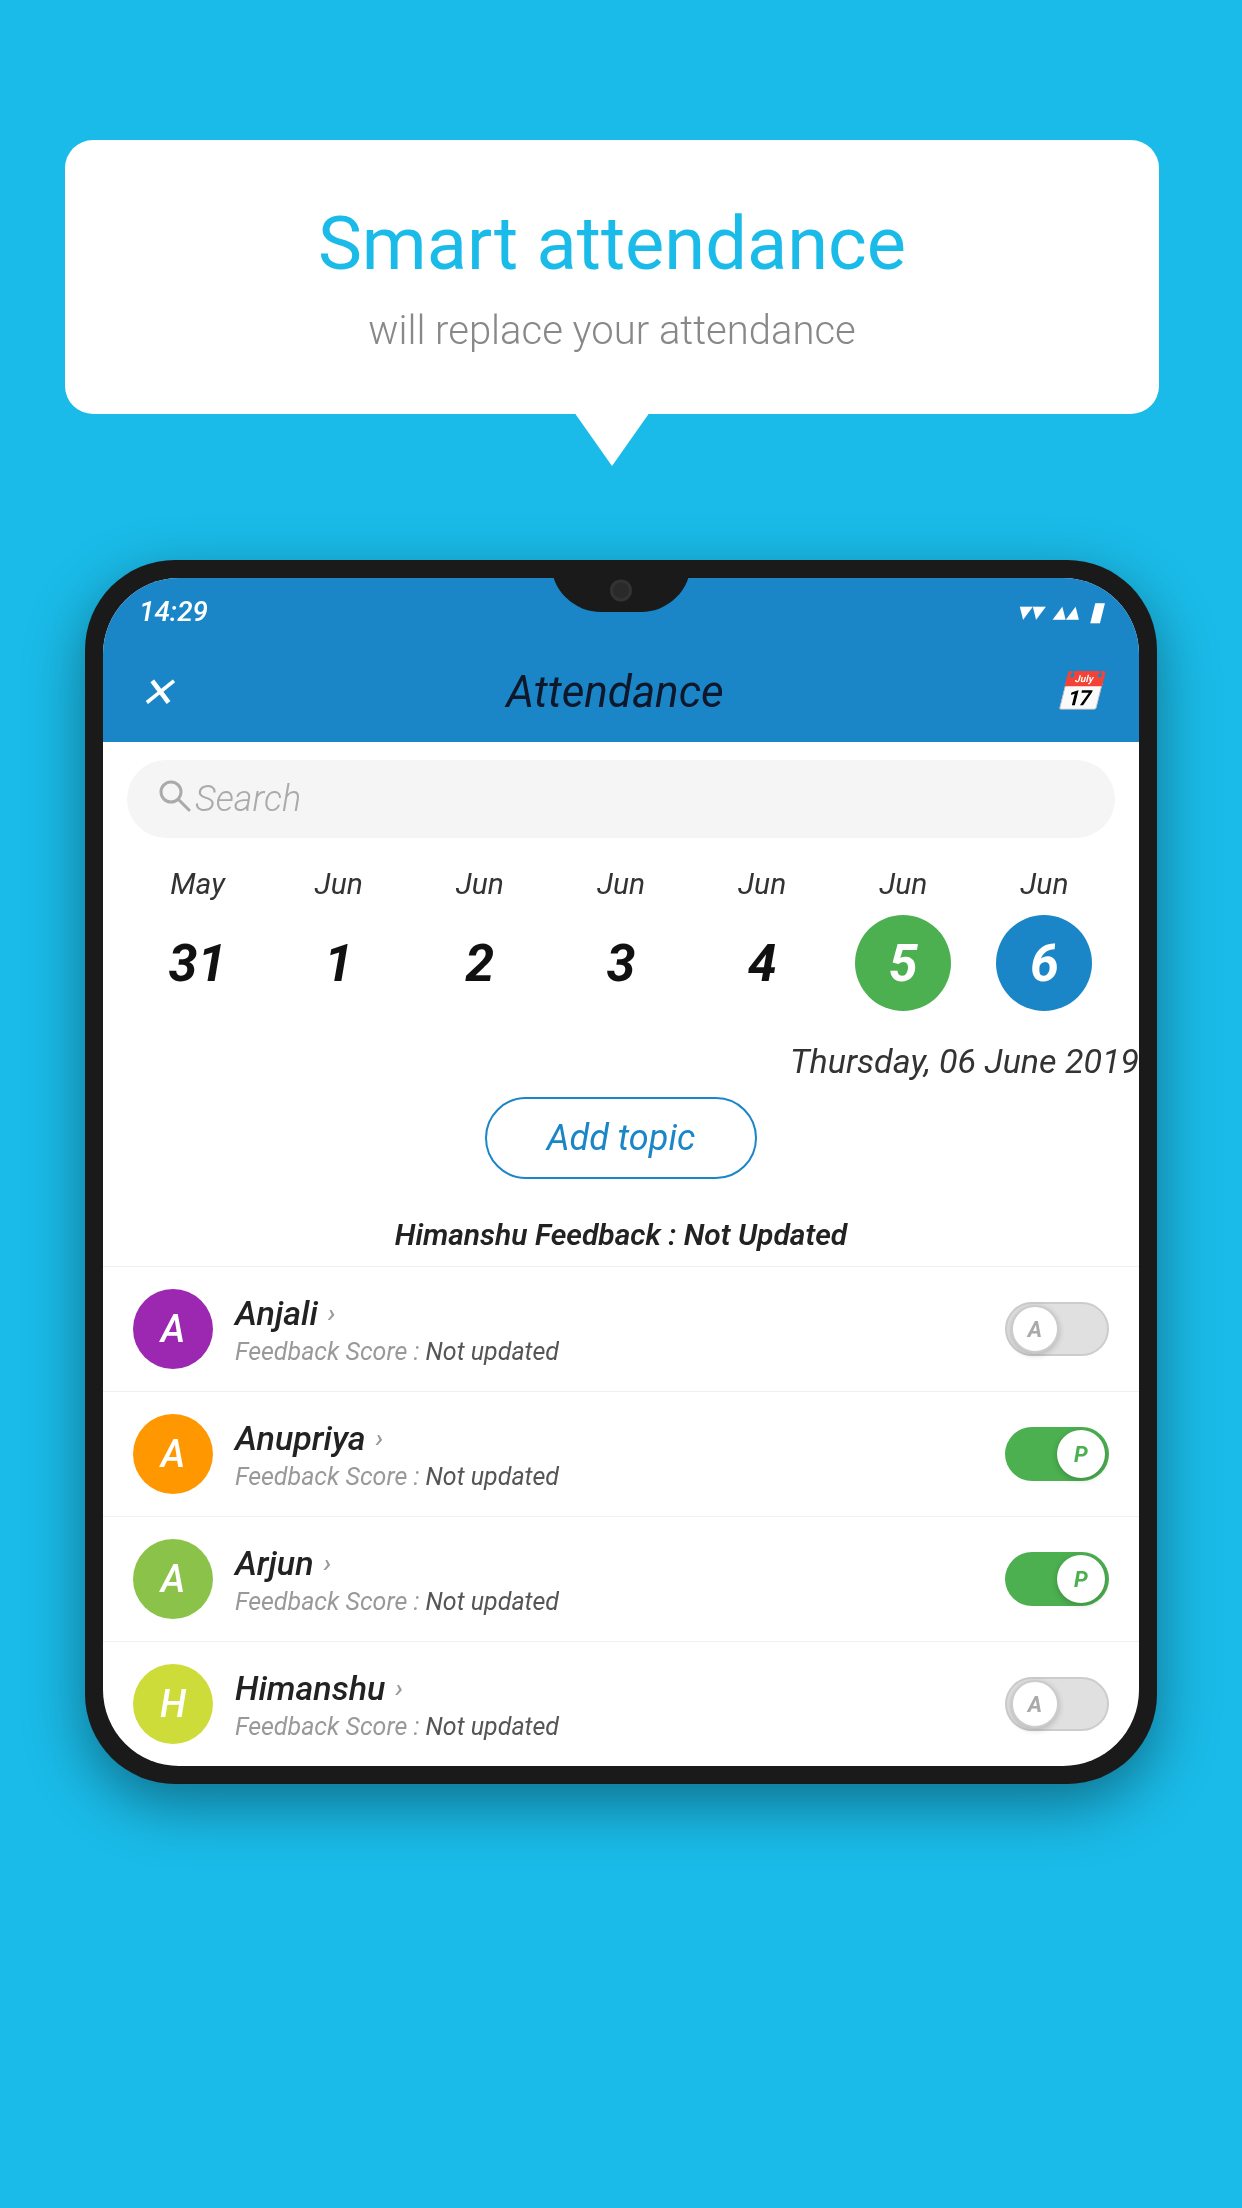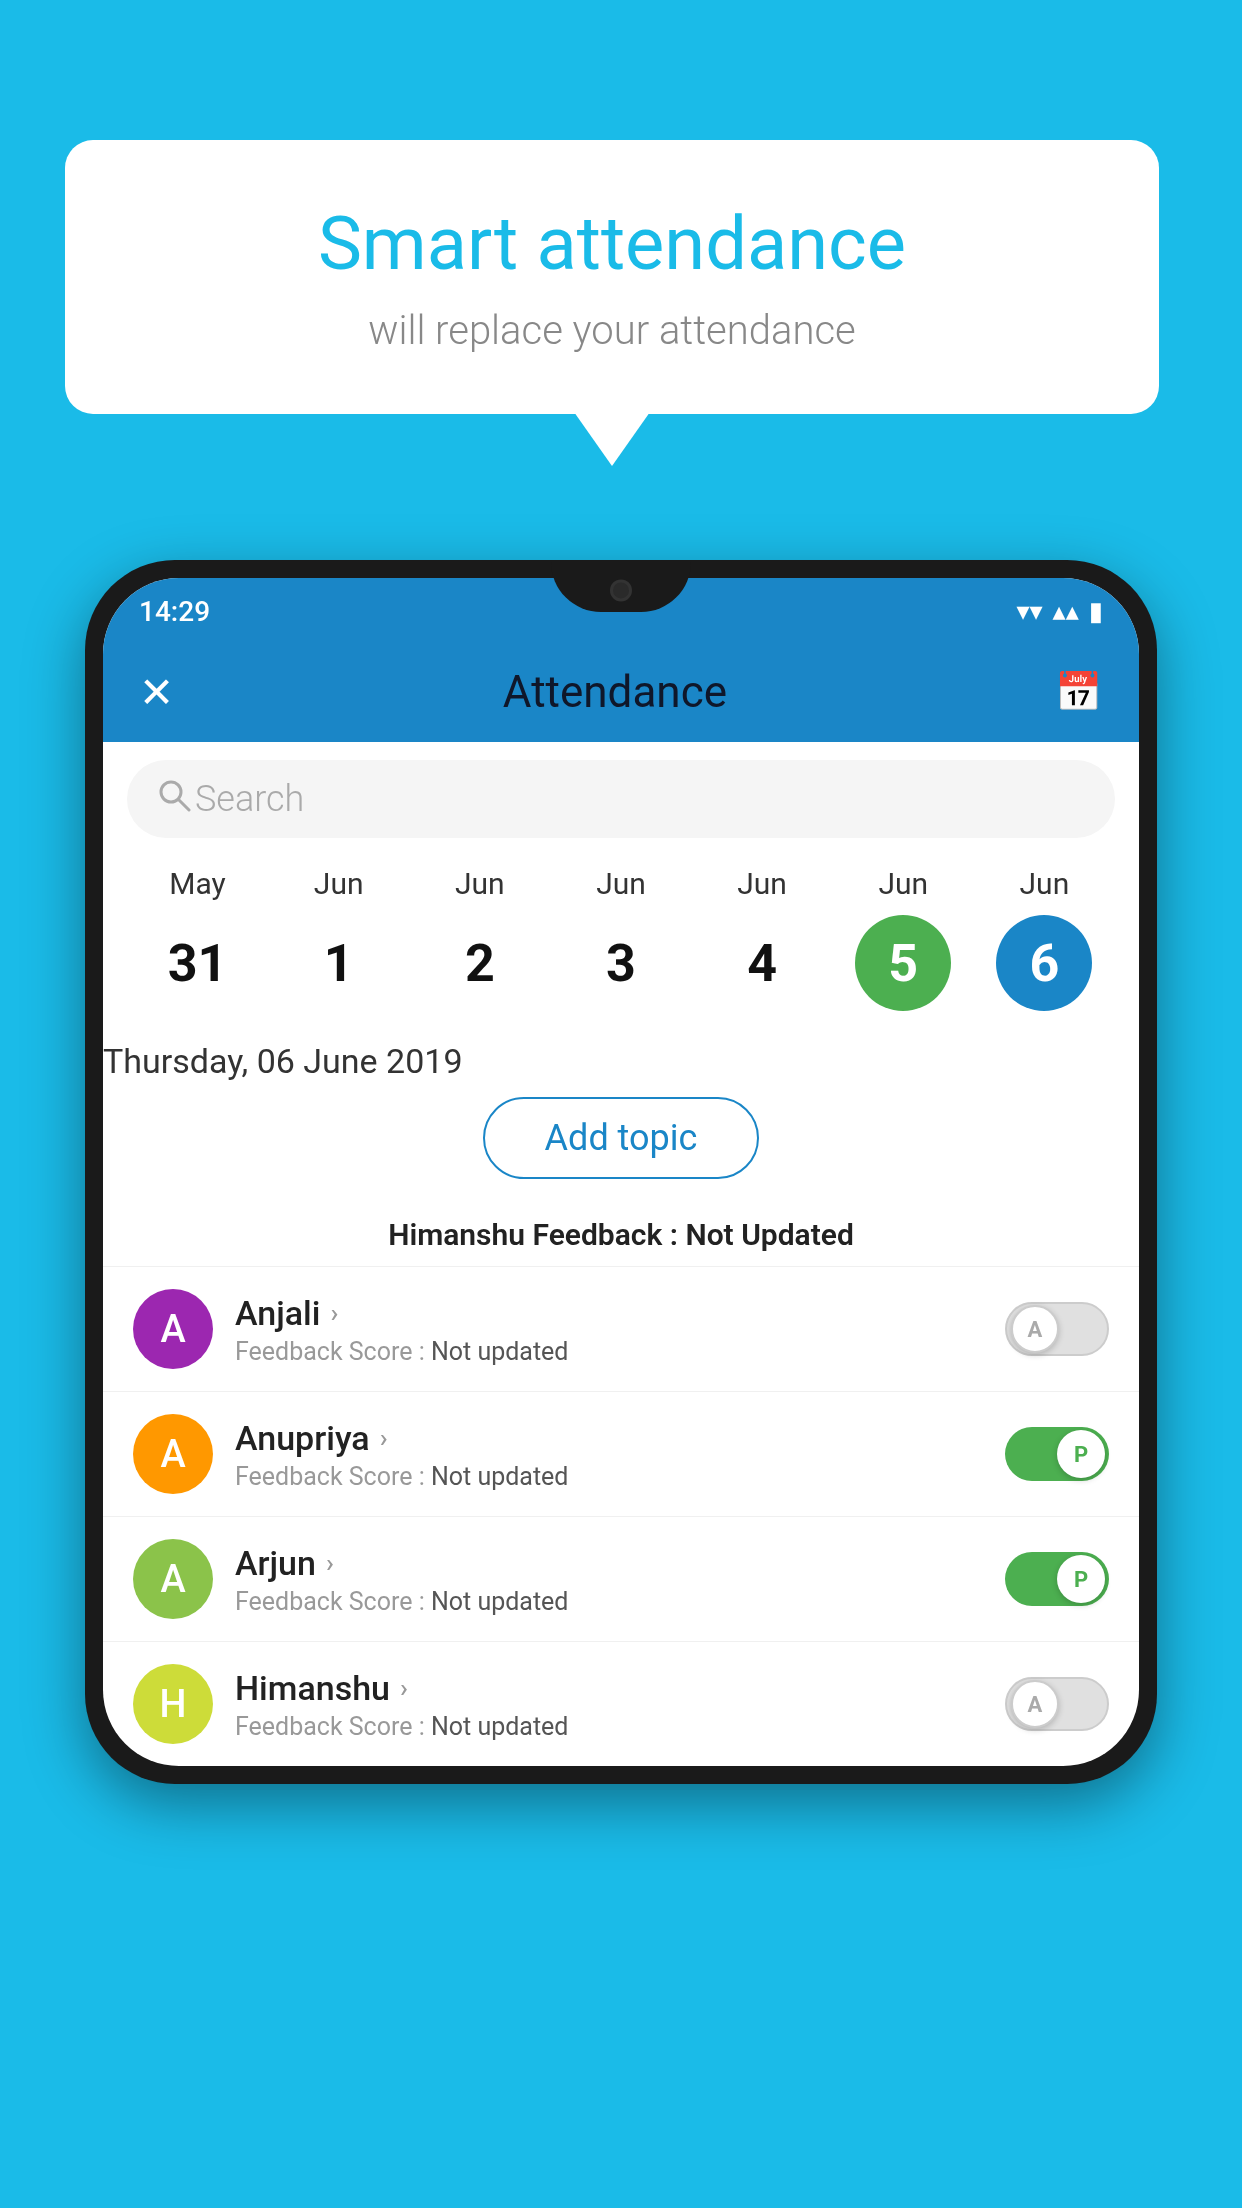--- a/index.html
+++ b/index.html
@@ -57,20 +57,21 @@
       left: 85px;
       right: 85px;
       bottom: 0;
     }
     .phone-outer {
       background: #1a1a1a;
       border-radius: 90px;
       padding: 18px;
       position: relative;
       box-shadow: 0 20px 60px rgba(0,0,0,0.4);
+      font-style: italic;
     }
     .phone-inner {
       background: white;
       border-radius: 76px;
       overflow: hidden;
       position: relative;
     }
 
     
     .status-bar {
@@ -200,21 +201,21 @@
     }
     .cal-date.selected {
       background: #1a86c7;
       color: white;
       border-radius: 50%;
       font-weight: 700;
     }
 
     
     .date-display {
-      text-align: left;
+      text-align: right;
       padding: 30px 0 16px;
       color: #333;
       font-size: 34px;
       font-weight: 400;
     }
 
     
     .add-topic-btn {
       display: block;
       margin: 0 auto 38px;

